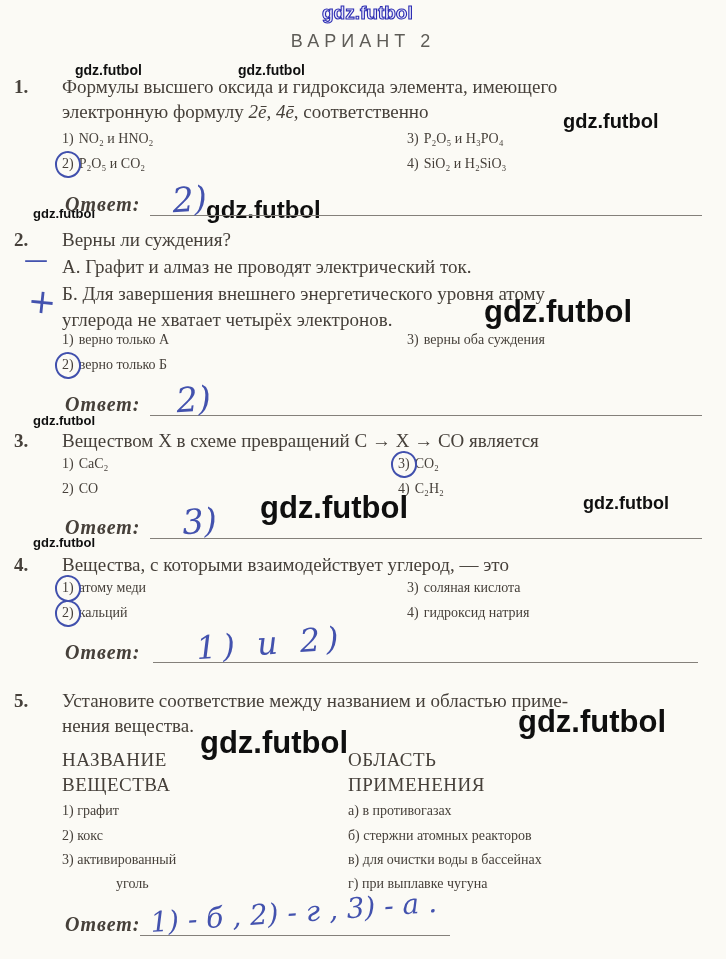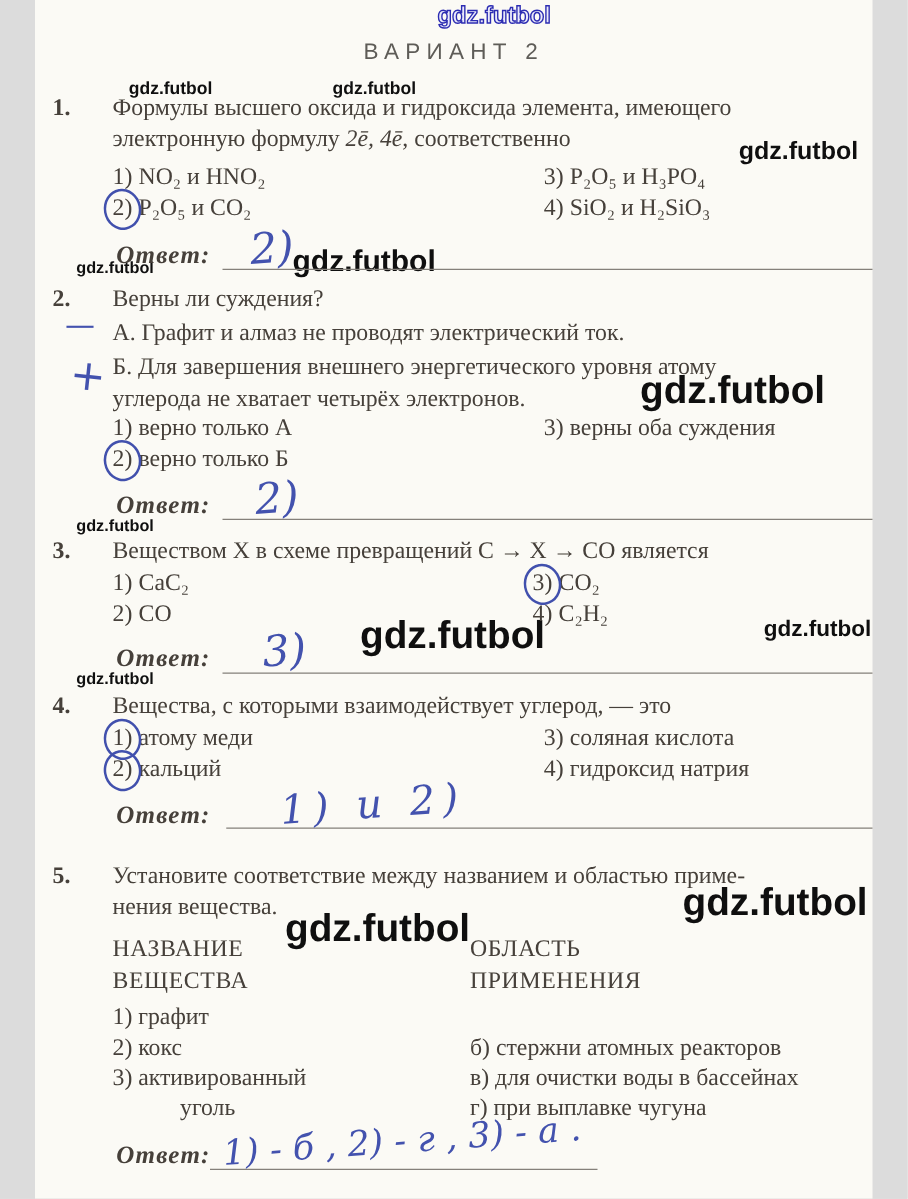--- a/index.html
+++ b/index.html
@@ -1,30 +1,30 @@
 <!DOCTYPE html>
 <html><head>
 <meta charset="utf-8">
 <style>
   html,body{margin:0;padding:0;background:#dcdcdc;}
   .page{
-    position:relative;width:670px;height:959px;margin:0 auto;
+    position:relative;width:726px;height:959px;margin:0 auto;
     background:#fbfaf5;
     font-family:"Liberation Serif","DejaVu Serif",serif;
     color:#46403a;overflow:hidden;
   }
   .abs{position:absolute;white-space:nowrap;}
   .title{
     position:absolute;left:0;right:0;top:31px;text-align:center;
     font-family:"Liberation Sans","DejaVu Sans",sans-serif;
     font-size:18px;letter-spacing:5px;color:#5e5c57;font-weight:500;
   }
   .qnum{font-weight:700;font-size:19px;}
   .tline{font-size:19px;}
-  .opt{font-size:19px;}
+  .opt{font-size:14px;}
   .optnum{display:inline-block;margin-right:5px;position:relative;}
   .circled::after{
     content:"";position:absolute;left:-7px;top:-5px;right:-7px;bottom:-6px;
     border:2px solid #4150ad;border-radius:50%;
     transform:rotate(-10deg);
   }
   .formula{font-style:italic;}
   .anslabel{font-style:italic;font-weight:700;font-size:20px;letter-spacing:1px;}
   .ansline{position:absolute;height:0;border-bottom:1.6px solid #84807a;}
   .hand{
@@ -151,20 +151,21 @@
   <div class="abs tline caps" style="left:62px;top:749px;">НАЗВАНИЕ</div>
   <div class="abs tline caps" style="left:62px;top:774px;">ВЕЩЕСТВА</div>
   <div class="abs tline caps" style="left:348px;top:749px;">ОБЛАСТЬ</div>
   <div class="abs tline caps" style="left:348px;top:774px;">ПРИМЕНЕНИЯ</div>
 
   <div class="abs opt" style="left:62px;top:803px;">1) графит</div>
   <div class="abs opt" style="left:62px;top:828px;">2) кокс</div>
   <div class="abs opt" style="left:62px;top:852px;">3) активированный</div>
   <div class="abs opt" style="left:88px;top:876px;margin-left:28px;">уголь</div>
 
+  <div class="abs opt" style="left:348px;top:803px;">а) в противогазах</div>
   <div class="abs opt" style="left:348px;top:828px;">б) стержни атомных реакторов</div>
   <div class="abs opt" style="left:348px;top:852px;">в) для очистки воды в бассейнах</div>
   <div class="abs opt" style="left:348px;top:876px;">г) при выплавке чугуна</div>
 
   <span class="abs anslabel" style="left:65px;top:913px;">Ответ:</span>
   <div class="ansline" style="left:140px;top:935px;width:310px;"></div>
   <span class="hand" style="left:150px;top:899px;font-size:28px;">1) - б ,  2) - г ,  3) - а .</span>
 
 </div>
 

